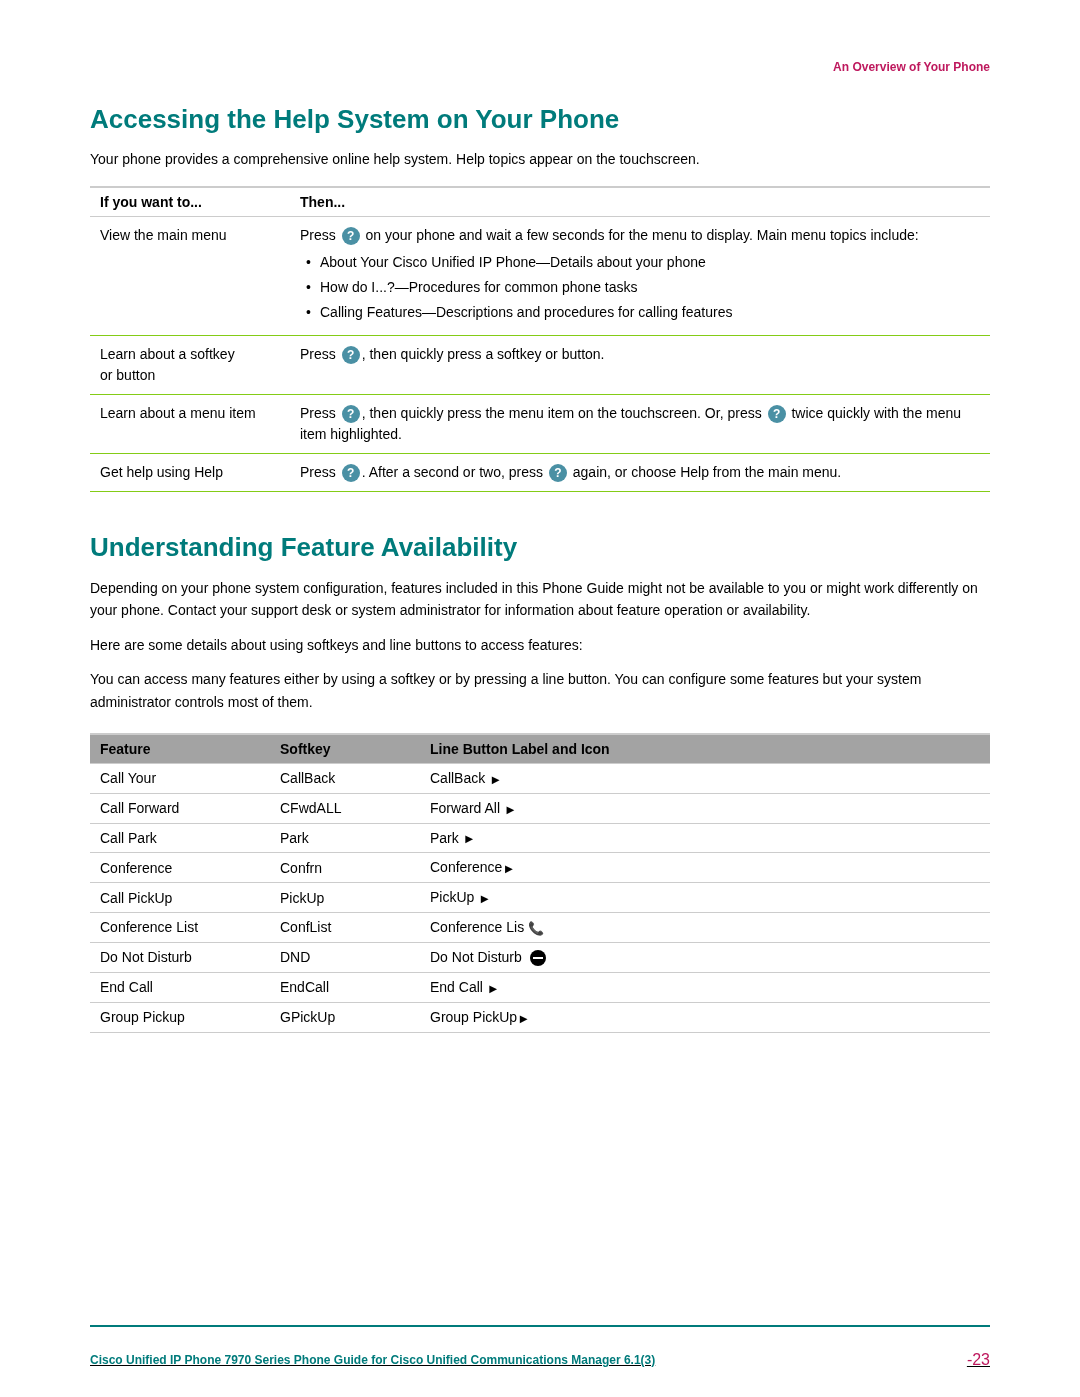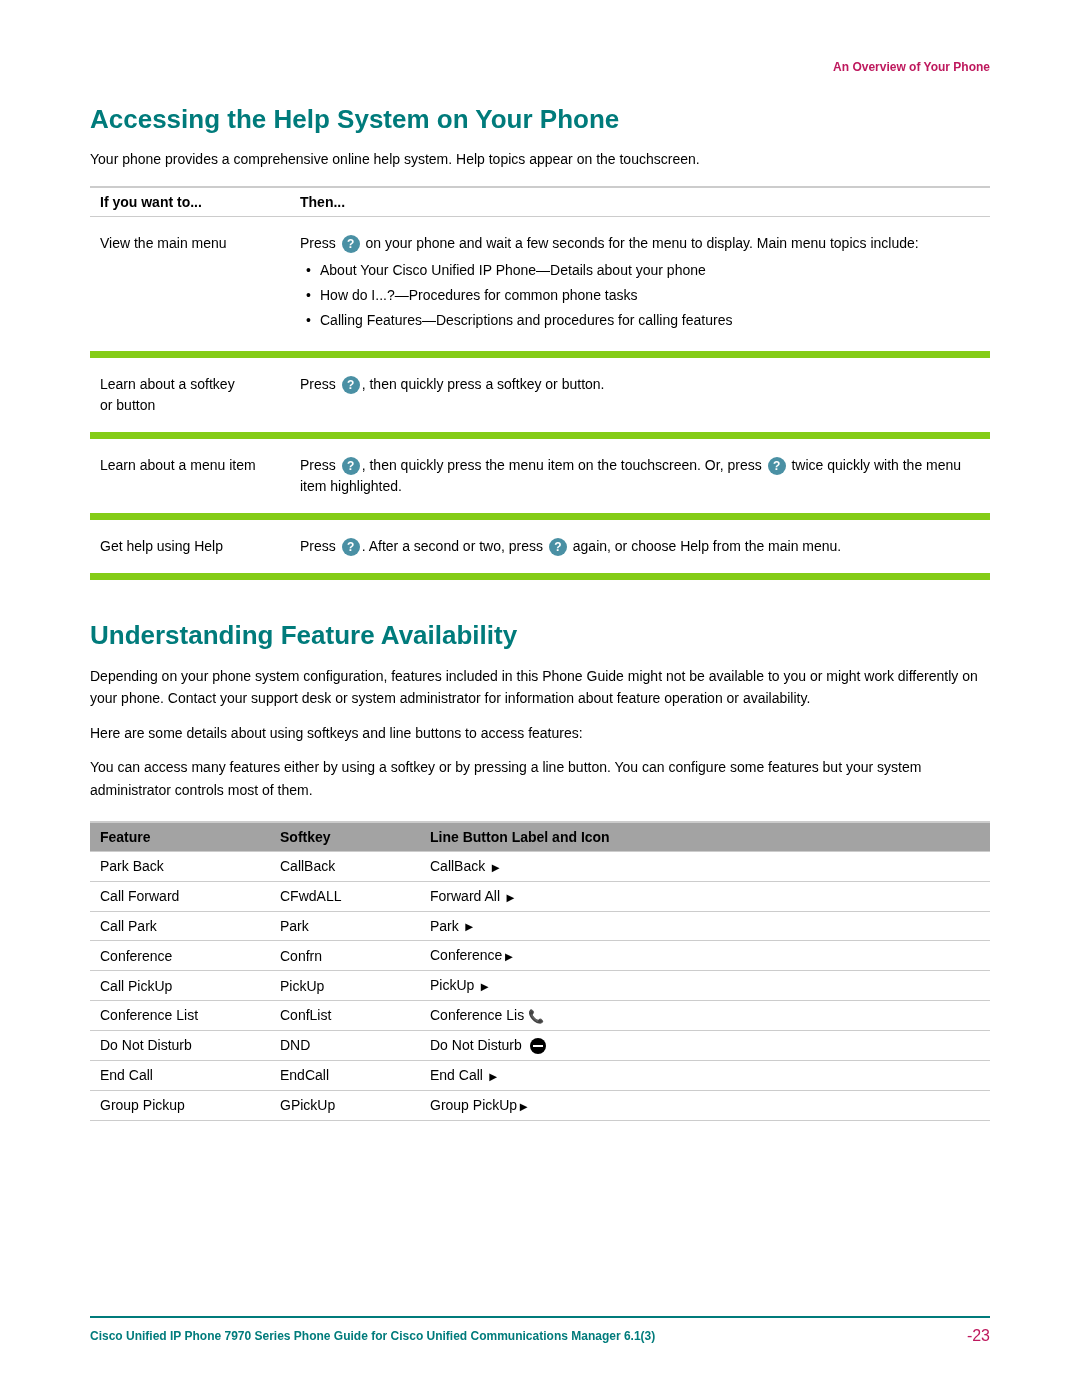--- a/index.html
+++ b/index.html
@@ -42,22 +42,22 @@
     .help-table th {
       border-top: 2px solid #ccc;
       border-bottom: 1px solid #ccc;
       padding: 6px 10px;
       text-align: left;
       font-size: 14px;
       font-weight: bold;
       background: #fff;
     }
     .help-table td {
-      border-bottom: 7px solid #84cc16;
-      padding: 16px 10px;
+      border-bottom: 1px solid #84cc16;
+      padding: 8px 10px;
       vertical-align: top;
       font-size: 14px;
       line-height: 1.5;
     }
     .help-table td:first-child {
       white-space: nowrap;
       width: 200px;
     }
     .help-icon {
       display: inline-block;
@@ -147,28 +147,29 @@
       width: 10px;
       height: 2px;
       background: #fff;
       position: absolute;
       top: 7px;
       left: 3px;
     }
     
     .footer {
       position: absolute;
-      bottom: 52px;
+      bottom: 28px;
       left: 90px;
       right: 90px;
       border-top: 2px solid #007b7b;
-      padding-top: 9px;
+      padding-top: 24px;
       display: flex;
       justify-content: space-between;
       align-items: center;
+      text-decoration: underline;
     }
     .footer-left {
       font-size: 12px;
       font-weight: bold;
       color: #007b7b;
     }
     .footer-right {
       font-size: 16px;
       color: #be185d;
     }
@@ -243,21 +244,21 @@
       <thead>
         <tr>
           <th>Feature</th>
           <th>Softkey</th>
           <th>Line Button Label and Icon</th>
         </tr>
       </thead>
       <tbody>
 
         <tr>
-          <td>Park Back</td>
+          <td>Call Your</td>
           <td>CallBack</td>
           <td>CallBack <span class="arrow-icon">►</span></td>
         </tr>
 
         <tr>
           <td>Call Forward</td>
           <td>CFwdALL</td>
           <td>Forward All <span class="arrow-icon">►</span></td>
         </tr>
 

